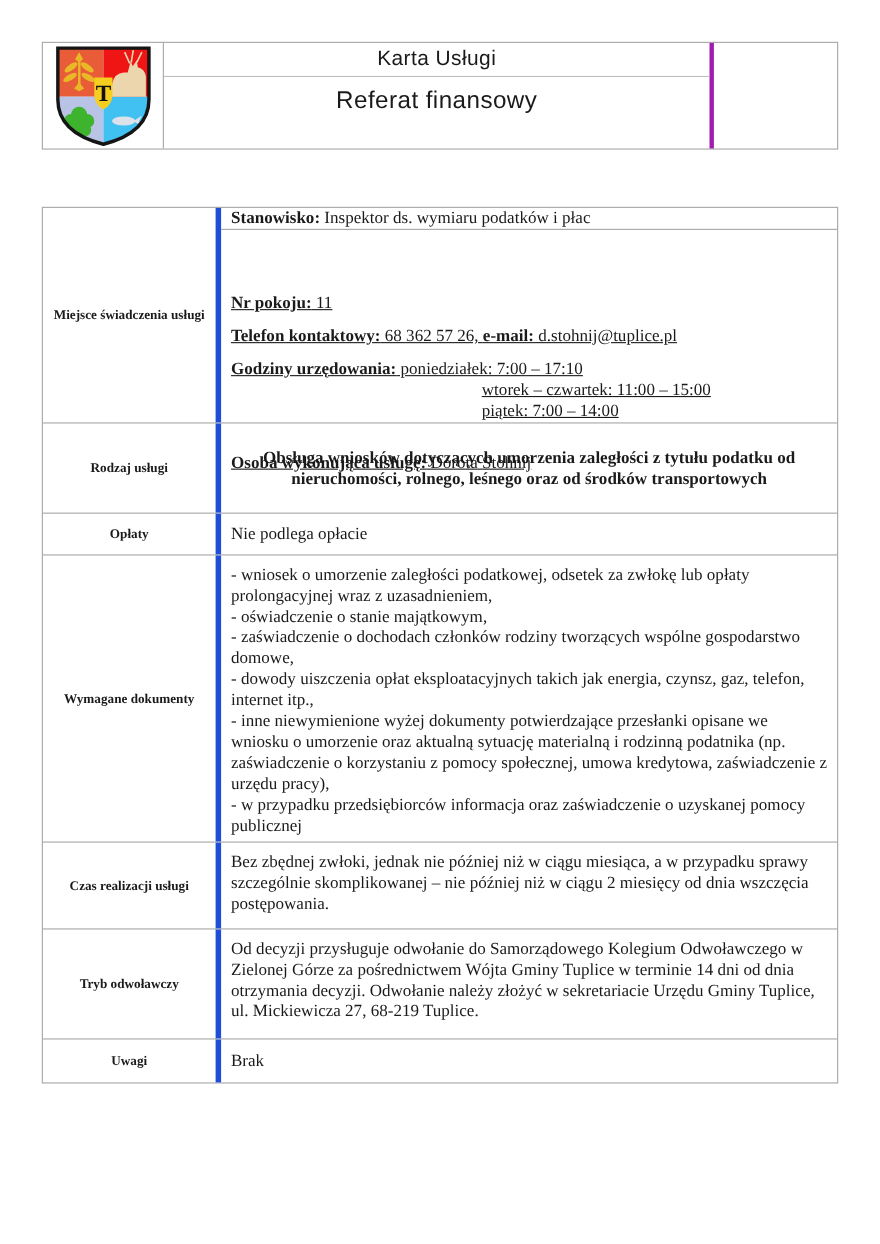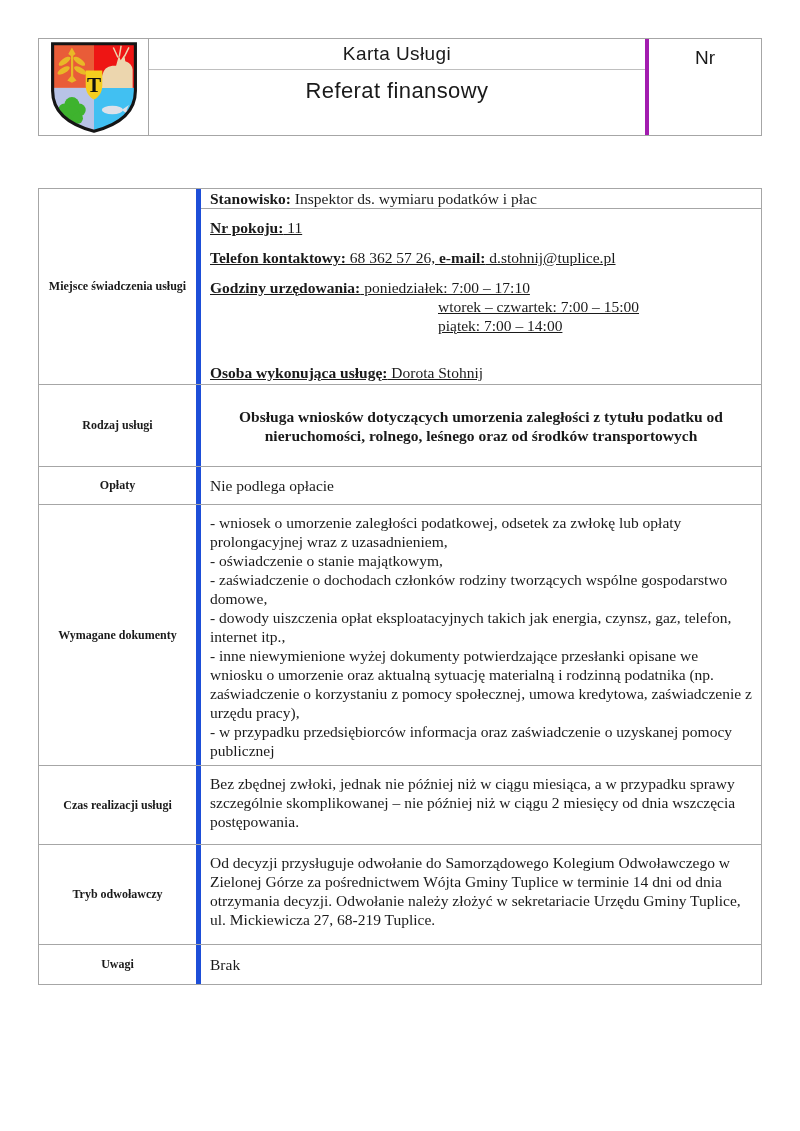--- a/index.html
+++ b/index.html
@@ -43,21 +43,21 @@
     font-weight:bold; font-size:12px; line-height:19px; padding:2px 6px;
   }
   .content-cell { flex:1; box-sizing:border-box; font-size:15.5px; line-height:19px; }
   .r1 { height:195px; }
   .r2 { height:82px; }
   .r3 { height:38px; }
   .r4 { height:261px; }
   .r5 { height:79px; }
   .r6 { height:100px; }
   .r7 { height:40px; }
-  .split { display:flex; flex-direction:column; padding:0; }
+  .split { display:flex; flex-direction:column; padding:0;gap:48px; }
   .sub-a {
     height:37px; box-sizing:border-box; border-bottom:1px solid #a6a6a6;
     display:flex; align-items:center; padding:0 9px;
   }
   .sub-b { flex:1; padding:9px 9px 0 9px;text-decoration:underline; }
   .para { margin:0 0 11px 0; }
   .hours-line { margin:0; padding-left:228px; }
   .person-line { margin-top:28px; }
   .center-bold {
     display:flex; align-items:center; justify-content:center; text-align:center;
@@ -125,36 +125,35 @@
         <g>
           <path d="M41,34 H59 V50 C59,59 54,63.5 50,65.5 C46,63.5 41,59 41,50 Z" stroke-width="2.6" fill="#f5ce1f"></path>
           <text x="50" y="57" text-anchor="middle" font-size="23" font-weight="bold" font-family="Liberation Serif, serif" fill="#111">T</text>
         </g>
       </svg>
     </div>
     <div class="title-cell">
       <div class="title-row">Karta Usługi</div>
       <div class="subtitle-row">Referat finansowy</div>
     </div>
-    <div class="nr-cell">Nr</div>
   </div>
 
   <div class="main-table">
 
     <div class="t-row r1 first">
       <div class="label-cell">Miejsce świadczenia usługi</div>
       <div class="content-cell split">
         <div class="sub-a">
           <span><b>Stanowisko:</b><span> Inspektor ds. wymiaru podatków i płac</span></span>
         </div>
         <div class="sub-b">
           <p class="para"><b>Nr pokoju:</b><span> 11</span></p>
           <p class="para"><b>Telefon kontaktowy:</b><span> 68 362 57 26, </span><b>e-mail:</b><span> d.stohnij@tuplice.pl</span></p>
           <p class="para" style="margin-bottom:0;"><b>Godziny urzędowania:</b><span> poniedziałek: 7:00 – 17:10</span></p>
-          <p class="hours-line">wtorek – czwartek: 7:00 – 15:00</p>
+          <p class="hours-line">wtorek – czwartek: 11:00 – 15:00</p>
           <p class="hours-line">piątek: 7:00 – 14:00</p>
           <p class="para person-line"><b>Osoba wykonująca usługę:</b><span> Dorota Stohnij</span></p>
         </div>
       </div>
     </div>
 
     <div class="t-row r2">
       <div class="label-cell">Rodzaj usługi</div>
       <div class="content-cell center-bold">Obsługa wniosków dotyczących umorzenia zaległości z tytułu podatku od nieruchomości, rolnego, leśnego oraz od środków transportowych</div>
     </div>

